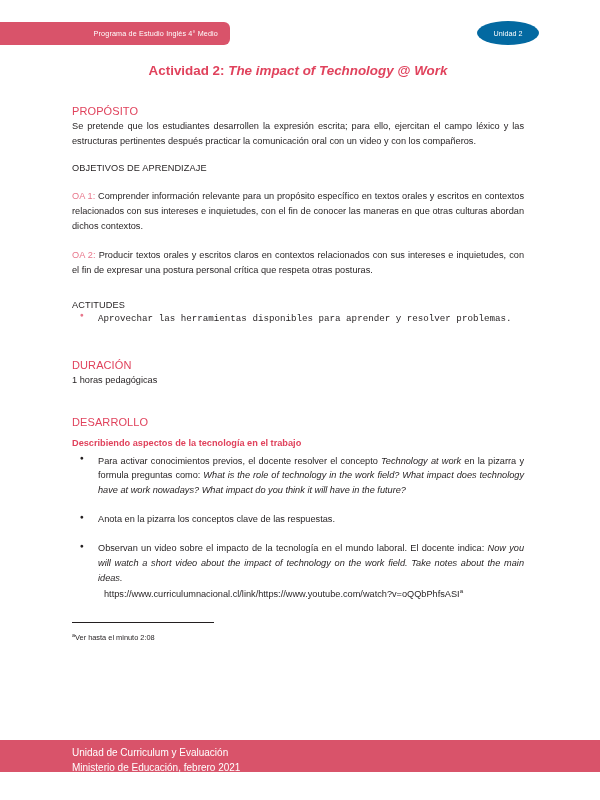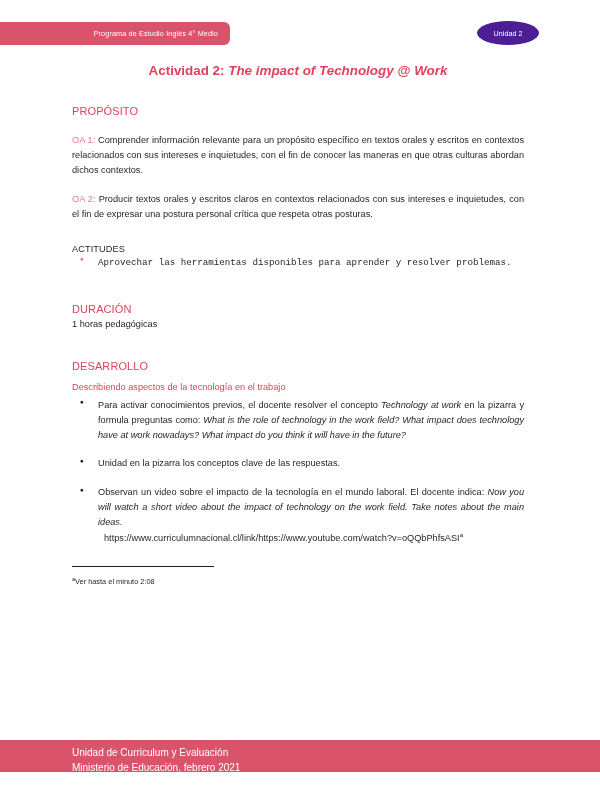--- a/index.html
+++ b/index.html
@@ -36,21 +36,21 @@
     font-size: 7.2px;
     letter-spacing: 0.15px;
     white-space: nowrap;
   }
   .unit-badge {
     position: absolute;
     top: 21px;
     left: 477px;
     width: 62px;
     height: 24px;
-    background: #4c1d95;
+    background: #0369a1;
     border-radius: 50%;
     display: flex;
     align-items: center;
     justify-content: center;
   }
   .unit-badge-text {
     color: #ffffff;
     font-size: 7.2px;
     white-space: nowrap;
   }
@@ -81,21 +81,21 @@
   }
   .sec-head-dark {
     color: #231f20;
     font-size: 9.2px;
     margin: 0 0 2px 0;
     letter-spacing: 0.1px;
   }
   .sec-sub {
     color: #e0425c;
     font-size: 9.2px;
-    font-weight: normal;
+    font-weight: bold;
     margin: 0 0 6px 0;
   }
 
   p.body {
     font-size: 9.2px;
     line-height: 1.62;
     text-align: justify;
     margin: 0 0 14px 0;
   }
   p.tight { margin-bottom: 0; }
@@ -202,21 +202,23 @@
   <span class="unit-badge-text">Unidad 2</span>
 </div>
 
 <div class="page">
 
   <h1 class="doc-title">
     <span>Actividad 2: </span><span class="it">The impact of Technology @ Work</span>
   </h1>
 
   <div class="sec-head">PROPÓSITO</div>
-
+  <p class="body">Se pretende que los estudiantes desarrollen la expresión escrita; para ello, ejercitan el campo léxico y las estructuras pertinentes después practicar la comunicación oral con un video y con los compañeros.</p>
+
+  <div class="sec-head-dark">OBJETIVOS DE APRENDIZAJE</div>
   <div class="spacer-sm"></div>
 
   <p class="body">
     <span class="oa-tag">OA 1:</span><span> Comprender información relevante para un propósito específico en textos orales y escritos en contextos relacionados con sus intereses e inquietudes, con el fin de conocer las maneras en que otras culturas abordan dichos contextos.</span>
   </p>
 
   <p class="body">
     <span class="oa-tag">OA 2:</span><span> Producir textos orales y escritos claros en contextos relacionados con sus intereses e inquietudes, con el fin de expresar una postura personal crítica que respeta otras posturas.</span>
   </p>
 
@@ -236,21 +238,21 @@
 
   <div class="sec-head">DESARROLLO</div>
   <div class="spacer-xs"></div>
   <div class="sec-sub">Describiendo aspectos de la tecnología en el trabajo</div>
 
   <ul class="bl">
     <li>
       <span>Para activar conocimientos previos, el docente resolver el concepto </span><span class="it">Technology at work</span><span> en la pizarra y formula preguntas como: </span><span class="it">What is the role of technology in the work field? What impact does technology have at work nowadays? What impact do you think it will have in the future?</span>
     </li>
 
-    <li>Unidad en la pizarra los conceptos clave de las respuestas.</li>
+    <li>Anota en la pizarra los conceptos clave de las respuestas.</li>
 
     <li>
       <span>Observan un video sobre el impacto de la tecnología en el mundo laboral. El docente indica: </span><span class="it">Now you will watch a short video about the impact of technology on the work field. Take notes about the main ideas.</span>
       <div class="url-line">
         <span>https://www.curriculumnacional.cl/link/https://www.youtube.com/watch?v=oQQbPhfsASI</span><span class="sup">a</span>
       </div>
     </li>
 
   </ul>
 

